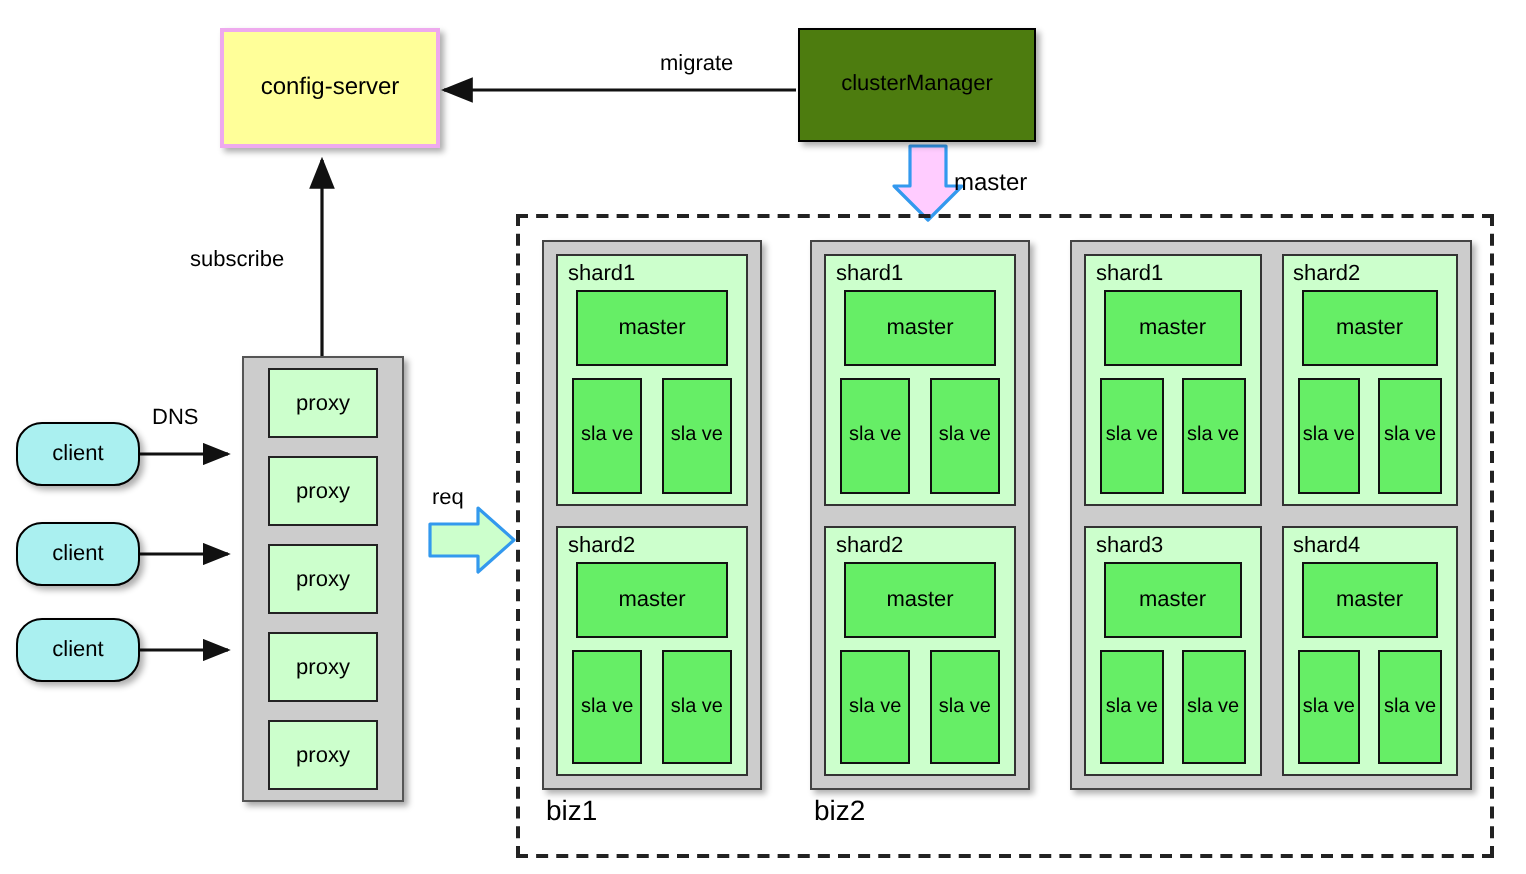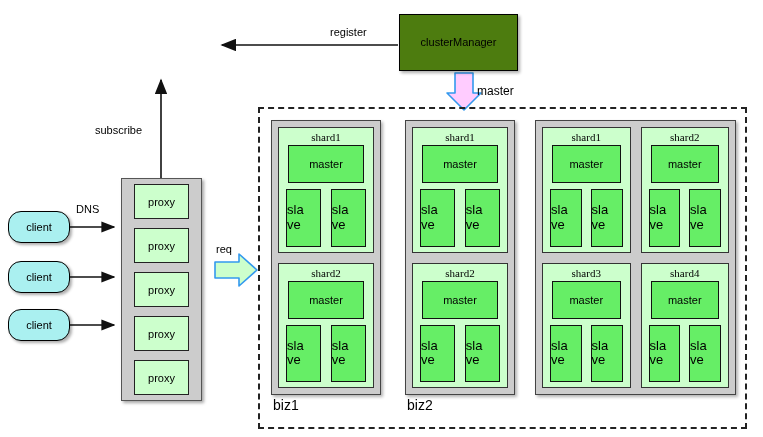--- a/index.html
+++ b/index.html
@@ -117,22 +117,21 @@
     display: flex;
     flex-direction: column;
   }
   .biz-body.col  > .shard  { width: 100%; height: calc(50% - 5px); }
   .biz-body.grid > .shard  { width: calc(50% - 5px); height: calc(50% - 5px); }
 
   .shard-title {
     font-size: 11px;
     color: #000;
     margin-bottom: 2px;
-    text-align: center;
-    font-family: Liberation Serif, serif;
+    text-align: left;
   }
   .master {
     background: #66ee66;
     border: 1.5px solid #111;
     flex: 0 0 38px;
     display: flex;
     align-items: center;
     justify-content: center;
     font-size: 11px;
     margin: 0 4px 6px 4px;
@@ -143,21 +142,21 @@
     flex: 1 1 auto;
     padding: 0 2px 0 2px;
   }
   .slave {
     background: #66ee66;
     border: 1.5px solid #111;
     width: 44%;
     display: flex;
     align-items: center;
     justify-content: center;
-    font-size: 13px;
+    font-size: 10px;
     line-height: 1.1;
   }
 
   
   .edge-label {
     position: absolute;
     font-size: 11px;
     color: #000;
     white-space: nowrap;
   }
@@ -201,27 +200,30 @@
 
     <g>
       <path d="M215,262 L239,262 L239,254 L257,270 L239,286 L239,278 L215,278 z" fill="#ccffcc" stroke="#3399ee" stroke-width="1.6" stroke-linejoin="round"></path>
     </g>
 
     <g>
       <path d="M455,73 L473,73 L473,93 L481,93 L464,110 L447,93 L455,93 z" fill="#ffccff" stroke="#3399ee" stroke-width="1.6" stroke-linejoin="round"></path>
     </g>
   </svg>
 
+  <div class="node config-server" style="left:110px; top:14px; width:110px; height:60px;">
+    <span>config-server</span>
+  </div>
 
   <div class="node cluster-manager" style="left:399px; top:14px; width:119px; height:57px;">
     <span>clusterManager</span>
   </div>
 
 
-  <div class="edge-label" style="left:330px; top:26px;">register</div>
+  <div class="edge-label" style="left:330px; top:26px;">migrate</div>
   <div class="edge-label" style="left:95px; top:124px;">subscribe</div>
   <div class="edge-label" style="left:76px; top:203px;">DNS</div>
   <div class="edge-label" style="left:216px; top:243px;">req</div>
   <div class="edge-label big" style="left:477px; top:84px;">master</div>
 
   <div class="node client" style="left:8px; top:211px; width:62px; height:32px;">
     <span>client</span>
   </div>
   <div class="node client" style="left:8px; top:261px; width:62px; height:32px;">
     <span>client</span>

